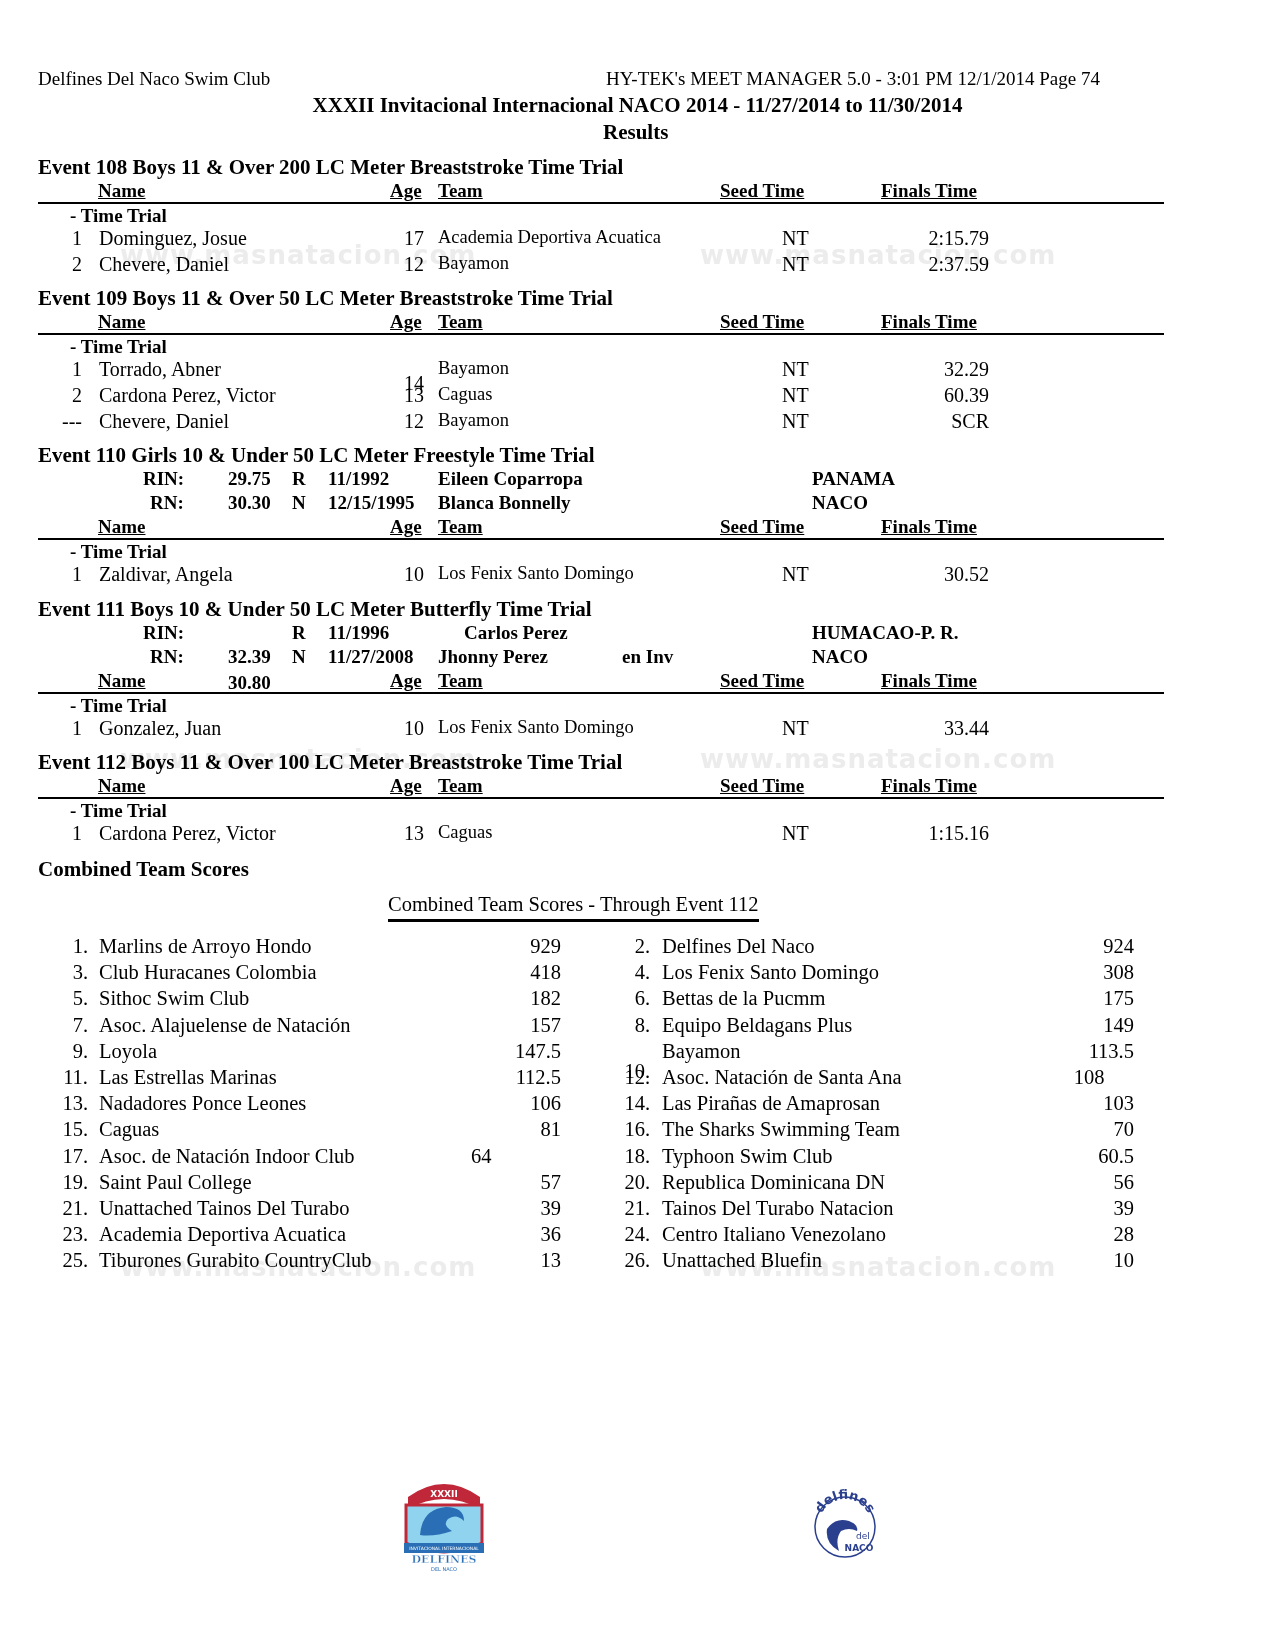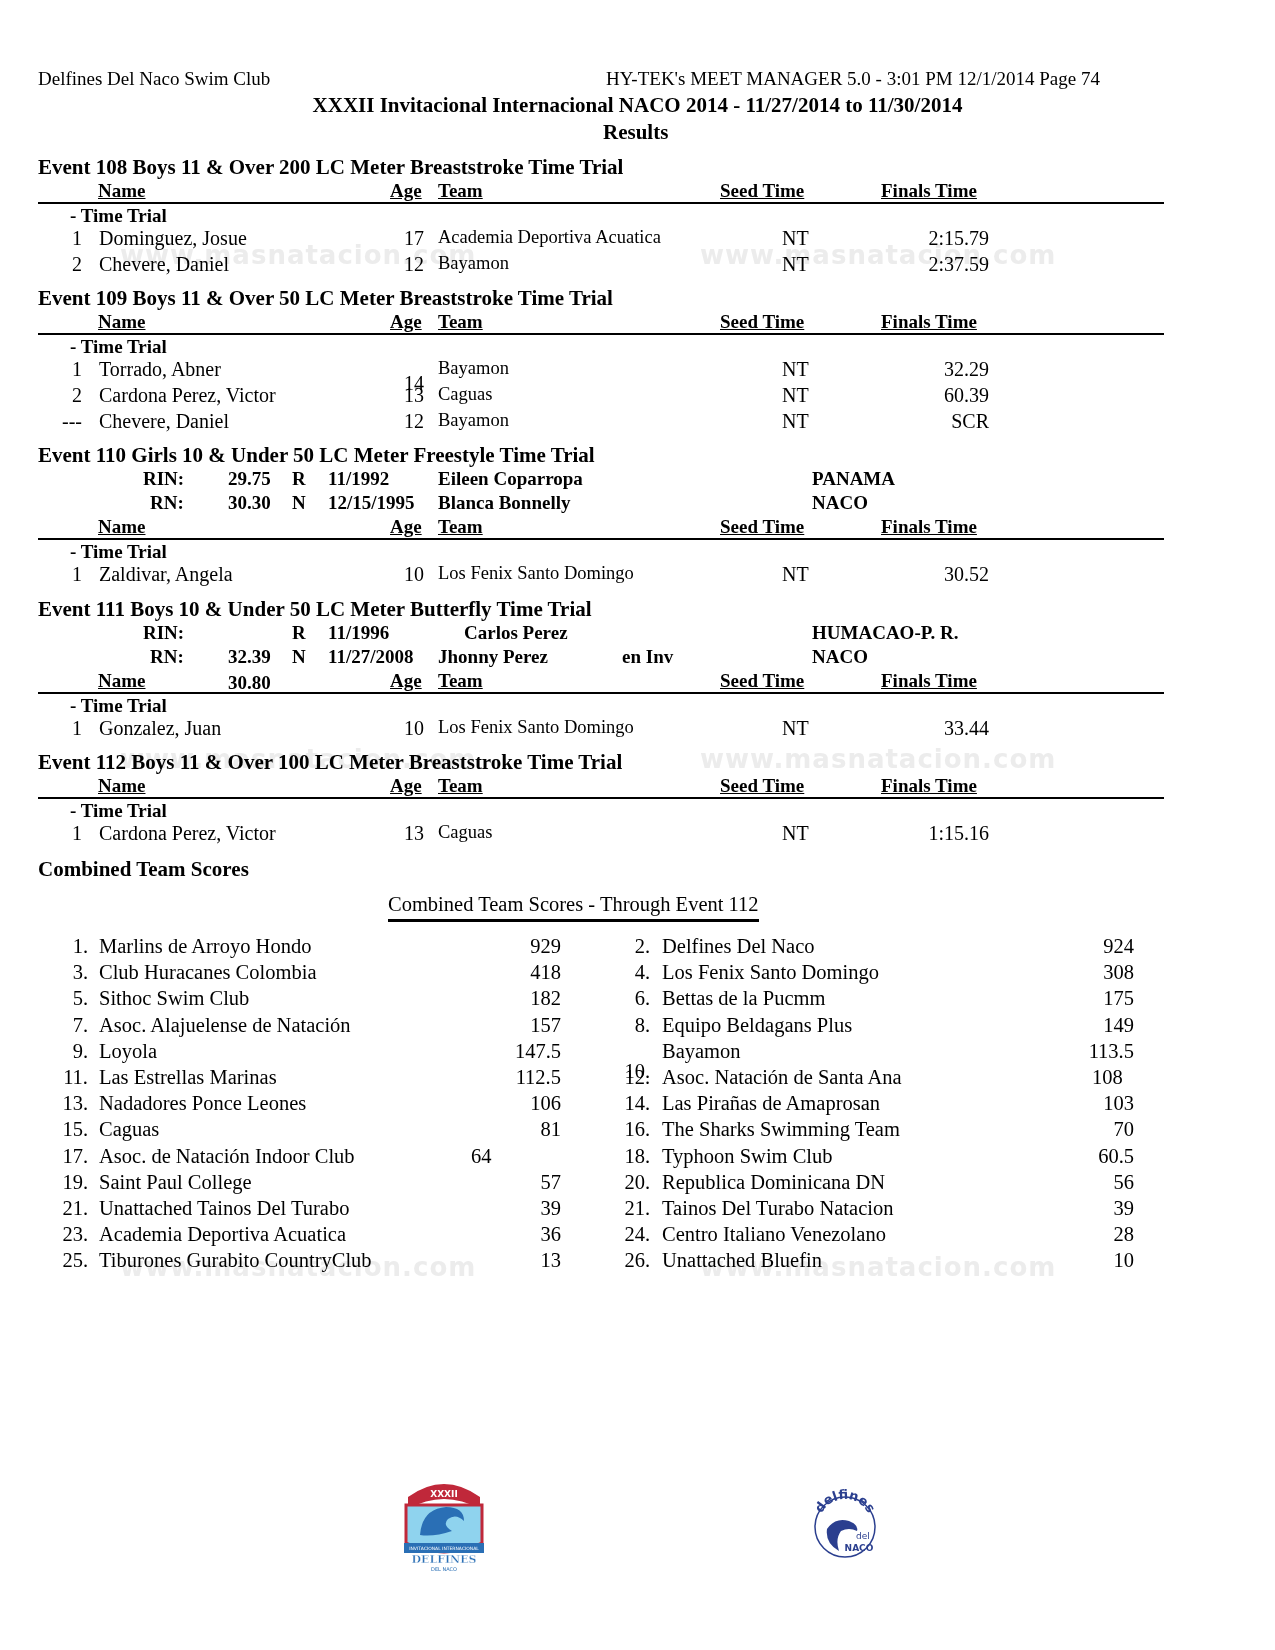--- a/index.html
+++ b/index.html
@@ -188,21 +188,21 @@
       <div class="abs score" style="left:99px; top:1039.8px;">Loyola</div>
       <div class="abs score" style="left:471px; width:90px; text-align:right; top:1039.8px;">147.5</div>
       <div class="abs score" style="left:602px; width:48px; text-align:right; top:1039.8px;margin-top:20px;">10.</div>
       <div class="abs score" style="left:662px; top:1039.8px;">Bayamon</div>
       <div class="abs score" style="left:1044px; width:90px; text-align:right; top:1039.8px;">113.5</div>
       <div class="abs score" style="left:40px; width:48px; text-align:right; top:1066px;">11.</div>
       <div class="abs score" style="left:99px; top:1066px;">Las Estrellas Marinas</div>
       <div class="abs score" style="left:471px; width:90px; text-align:right; top:1066px;">112.5</div>
       <div class="abs score" style="left:602px; width:48px; text-align:right; top:1066px;">12.</div>
       <div class="abs score" style="left:662px; top:1066px;">Asoc. Natación de Santa Ana</div>
-      <div class="abs score" style="left:1092px; width:90px; text-align:left; top:1066px;">108</div>
+      <div class="abs score" style="left:1044px; width:90px; text-align:center; top:1066px;">108</div>
       <div class="abs score" style="left:40px; width:48px; text-align:right; top:1092.2px;">13.</div>
       <div class="abs score" style="left:99px; top:1092.2px;">Nadadores Ponce Leones</div>
       <div class="abs score" style="left:471px; width:90px; text-align:right; top:1092.2px;">106</div>
       <div class="abs score" style="left:602px; width:48px; text-align:right; top:1092.2px;">14.</div>
       <div class="abs score" style="left:662px; top:1092.2px;">Las Pirañas de Amaprosan</div>
       <div class="abs score" style="left:1044px; width:90px; text-align:right; top:1092.2px;">103</div>
       <div class="abs score" style="left:40px; width:48px; text-align:right; top:1118.4px;">15.</div>
       <div class="abs score" style="left:99px; top:1118.4px;">Caguas</div>
       <div class="abs score" style="left:471px; width:90px; text-align:right; top:1118.4px;">81</div>
       <div class="abs score" style="left:602px; width:48px; text-align:right; top:1118.4px;">16.</div>

